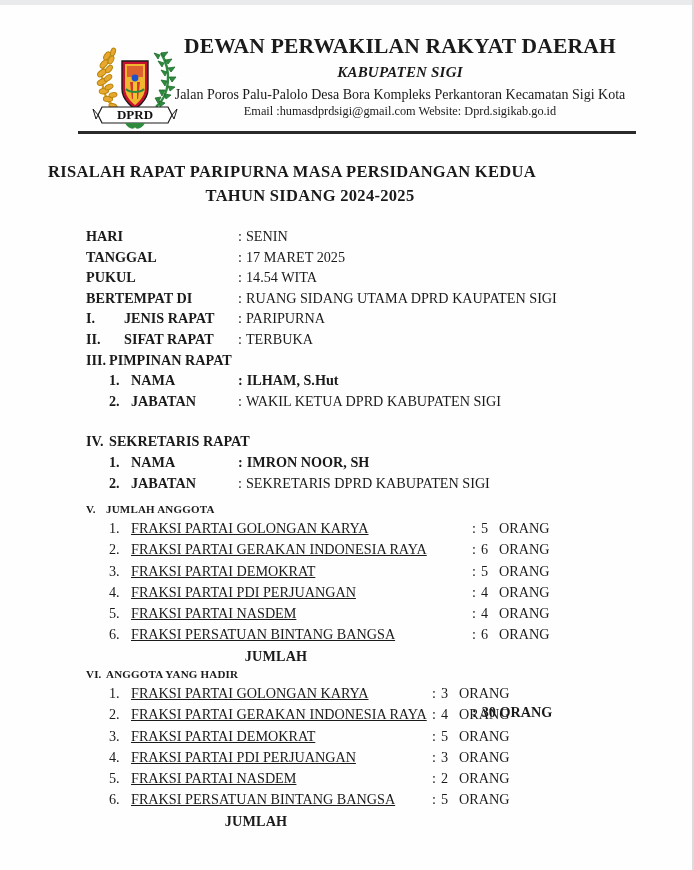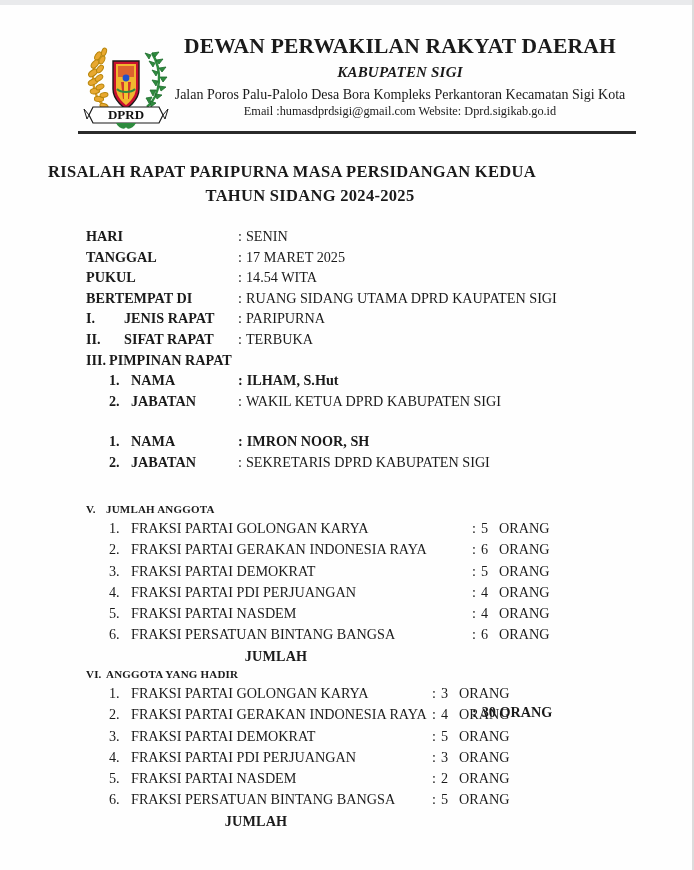--- a/index.html
+++ b/index.html
@@ -29,21 +29,21 @@
   
   .letterhead {
     position: absolute;
     top: 33px;
     left: 0;
     width: 694px;
     height: 100px;
   }
   .logo {
     position: absolute;
-    left: 83px;
+    left: 92px;
     top: 4px;
     width: 86px;
     height: 94px;
     text-decoration: underline;
   }
   .head-text {
     position: absolute;
     left: 150px;
     top: 0px;
     width: 500px;
@@ -174,20 +174,21 @@
     position: absolute;
     left: 23px;
     top: 0;
     width: 20px;
   }
   .frow .name {
     position: absolute;
     left: 45px;
     top: 0;
     white-space: nowrap;
+    text-decoration: underline;
   }
   .frow .cnt {
     position: absolute;
     top: 0;
     white-space: nowrap;
   }
   .frow .cnt .c { margin-right: 5px; }
   .frow .cnt .u { margin-left: 11px; }
 
   .trow {
@@ -342,20 +343,24 @@
     </div>
 
     <div class="mrow">
       <span class="num" style="left:23px;">2.</span>
       <span class="lbl" style="left:45px;">JABATAN</span>
       <span class="val"><span class="colon">:</span><span>WAKIL KETUA DPRD KABUPATEN SIGI</span></span>
     </div>
 
     <div class="gap"></div>
 
+    <div class="mrow">
+      <span class="num">IV.</span>
+      <span class="lbl l1">SEKRETARIS RAPAT</span>
+    </div>
 
     <div class="mrow">
       <span class="num" style="left:23px;">1.</span>
       <span class="lbl" style="left:45px;">NAMA</span>
       <span class="val bold"><span class="colon">:</span><span>IMRON NOOR, SH</span></span>
     </div>
 
     <div class="mrow">
       <span class="num" style="left:23px;">2.</span>
       <span class="lbl" style="left:45px;">JABATAN</span>

